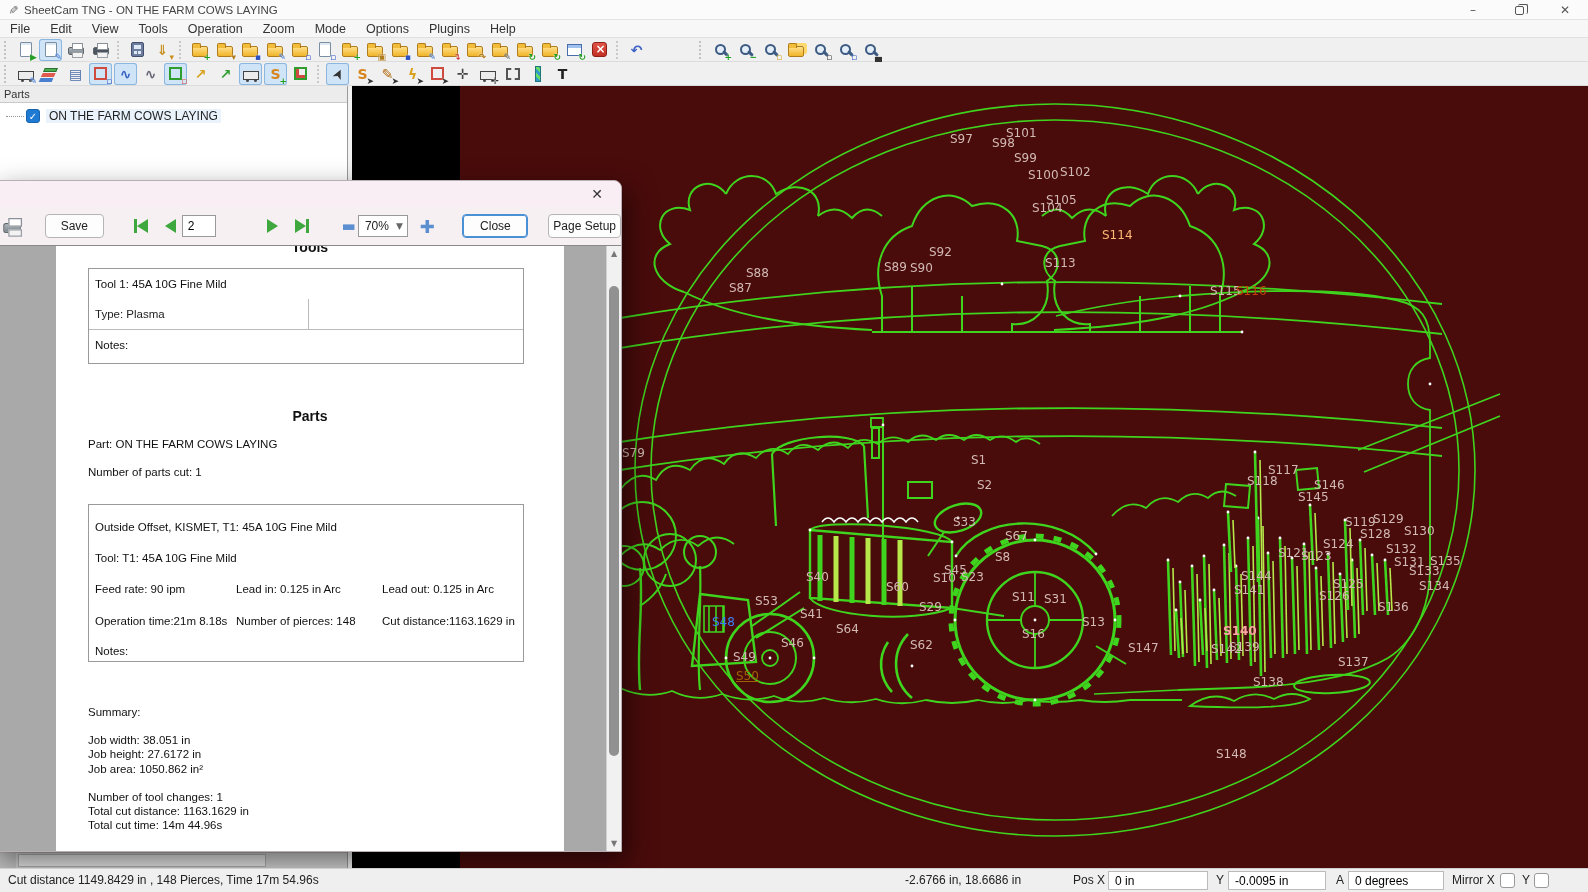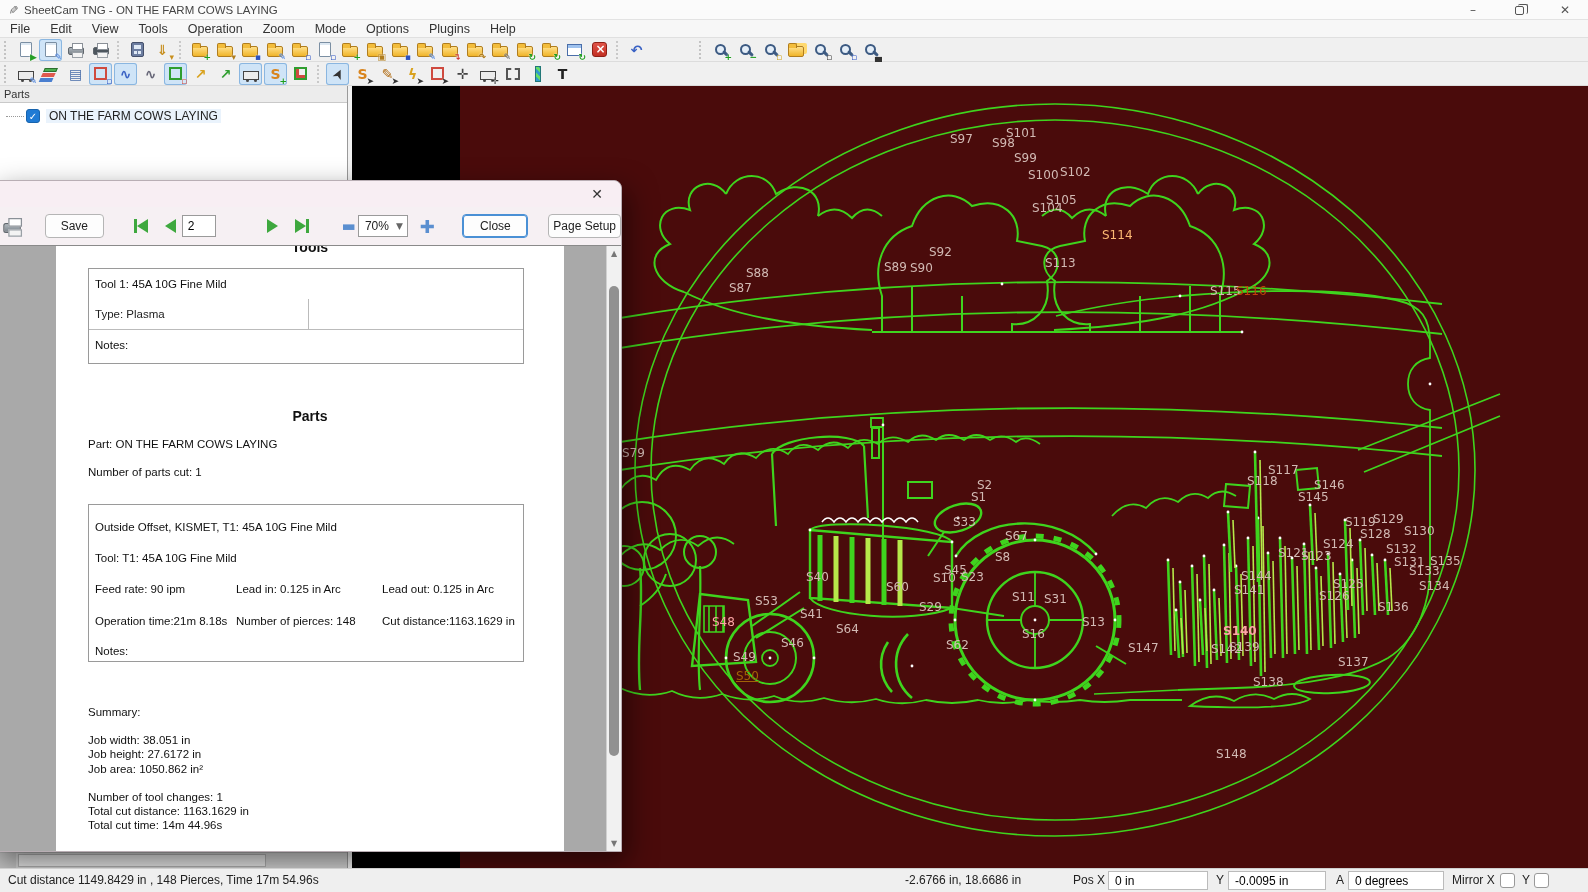--- a/index.html
+++ b/index.html
@@ -586,32 +586,32 @@
         <span class="plabel" style="left: 676px; top: 89px; color: rgb(210, 186, 180);">S100</span>
         <span class="plabel" style="left: 654px; top: 47px; color: rgb(210, 186, 180);">S101</span>
         <span class="plabel" style="left: 708px; top: 86px; color: rgb(210, 186, 180);">S102</span>
         <span class="plabel" style="left: 680px; top: 122px; color: rgb(210, 186, 180);">S104</span>
         <span class="plabel" style="left: 694px; top: 114px; color: rgb(210, 186, 180);">S105</span>
         <span class="plabel" style="left: 693px; top: 177px; color: rgb(210, 186, 180);">S113</span>
         <span class="plabel" style="left: 750px; top: 149px; color: #fdba74;">S114</span>
         <span class="plabel" style="left: 858px; top: 205px; color: rgb(210, 186, 180);">S115</span>
         <span class="plabel" style="left: 876px; top: 205px; color: #c2410c; padding-left: 8px;">S116</span>
         <span class="plabel" style="left: 270px; top: 367px; color: rgb(210, 186, 180);">S79</span>
-        <span class="plabel" style="left: 619px; top: 374px; color: rgb(210, 186, 180); margin-top: 37px;">S1</span>
+        <span class="plabel" style="left: 619px; top: 374px; color: rgb(210, 186, 180);">S1</span>
         <span class="plabel" style="left: 625px; top: 399px; color: rgb(210, 186, 180);">S2</span>
         <span class="plabel" style="left: 454px; top: 491px; color: rgb(210, 186, 180);">S40</span>
         <span class="plabel" style="left: 448px; top: 528px; color: rgb(210, 186, 180);">S41</span>
         <span class="plabel" style="left: 592px; top: 484px; color: rgb(210, 186, 180);">S45</span>
         <span class="plabel" style="left: 429px; top: 557px; color: rgb(210, 186, 180);">S46</span>
-        <span class="plabel" style="left: 360px; top: 536px; color: #fca5a5;">S48</span>
+        <span class="plabel" style="left: 360px; top: 536px; color: #3b82f6;">S48</span>
         <span class="plabel" style="left: 381px; top: 571px; color: rgb(210, 186, 180);">S49</span>
         <span class="plabel" style="left: 384px; top: 590px; color: #a16207; text-decoration: underline;">S50</span>
         <span class="plabel" style="left: 403px; top: 515px; color: rgb(210, 186, 180);">S53</span>
         <span class="plabel" style="left: 534px; top: 501px; color: rgb(210, 186, 180);">S60</span>
-        <span class="plabel" style="left: 558px; top: 559px; color: rgb(210, 186, 180); margin-left: 36px;">S62</span>
+        <span class="plabel" style="left: 558px; top: 559px; color: rgb(210, 186, 180);">S62</span>
         <span class="plabel" style="left: 484px; top: 543px; color: rgb(210, 186, 180);">S64</span>
         <span class="plabel" style="left: 567px; top: 521px; color: rgb(210, 186, 180);">S29</span>
         <span class="plabel" style="left: 609px; top: 491px; color: rgb(210, 186, 180);">S23</span>
         <span class="plabel" style="left: 601px; top: 436px; color: rgb(210, 186, 180);">S33</span>
         <span class="plabel" style="left: 643px; top: 471px; color: rgb(210, 186, 180);">S8</span>
         <span class="plabel" style="left: 581px; top: 492px; color: rgb(210, 186, 180);">S10</span>
         <span class="plabel" style="left: 660px; top: 511px; color: rgb(210, 186, 180);">S11</span>
         <span class="plabel" style="left: 730px; top: 536px; color: rgb(210, 186, 180);">S13</span>
         <span class="plabel" style="left: 670px; top: 548px; color: rgb(210, 186, 180);">S16</span>
         <span class="plabel" style="left: 692px; top: 513px; color: rgb(210, 186, 180);">S31</span>

